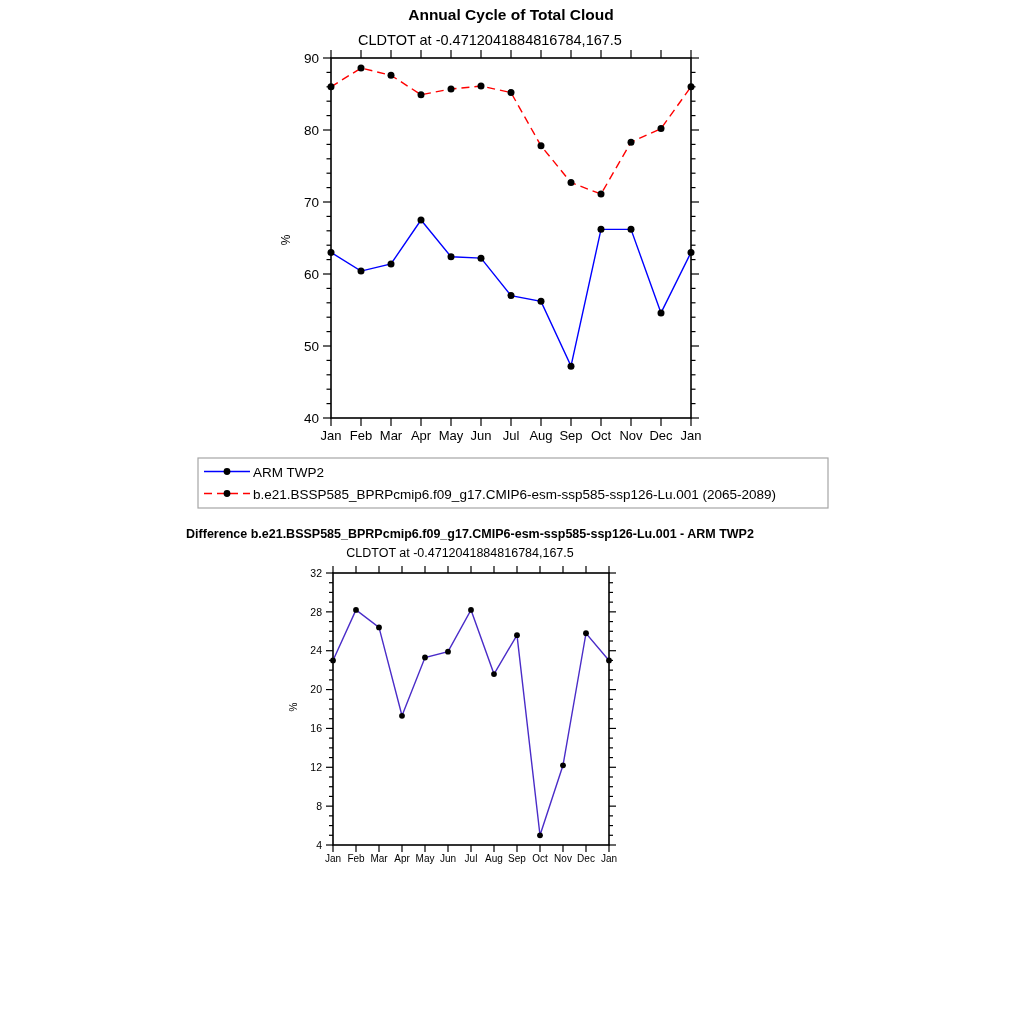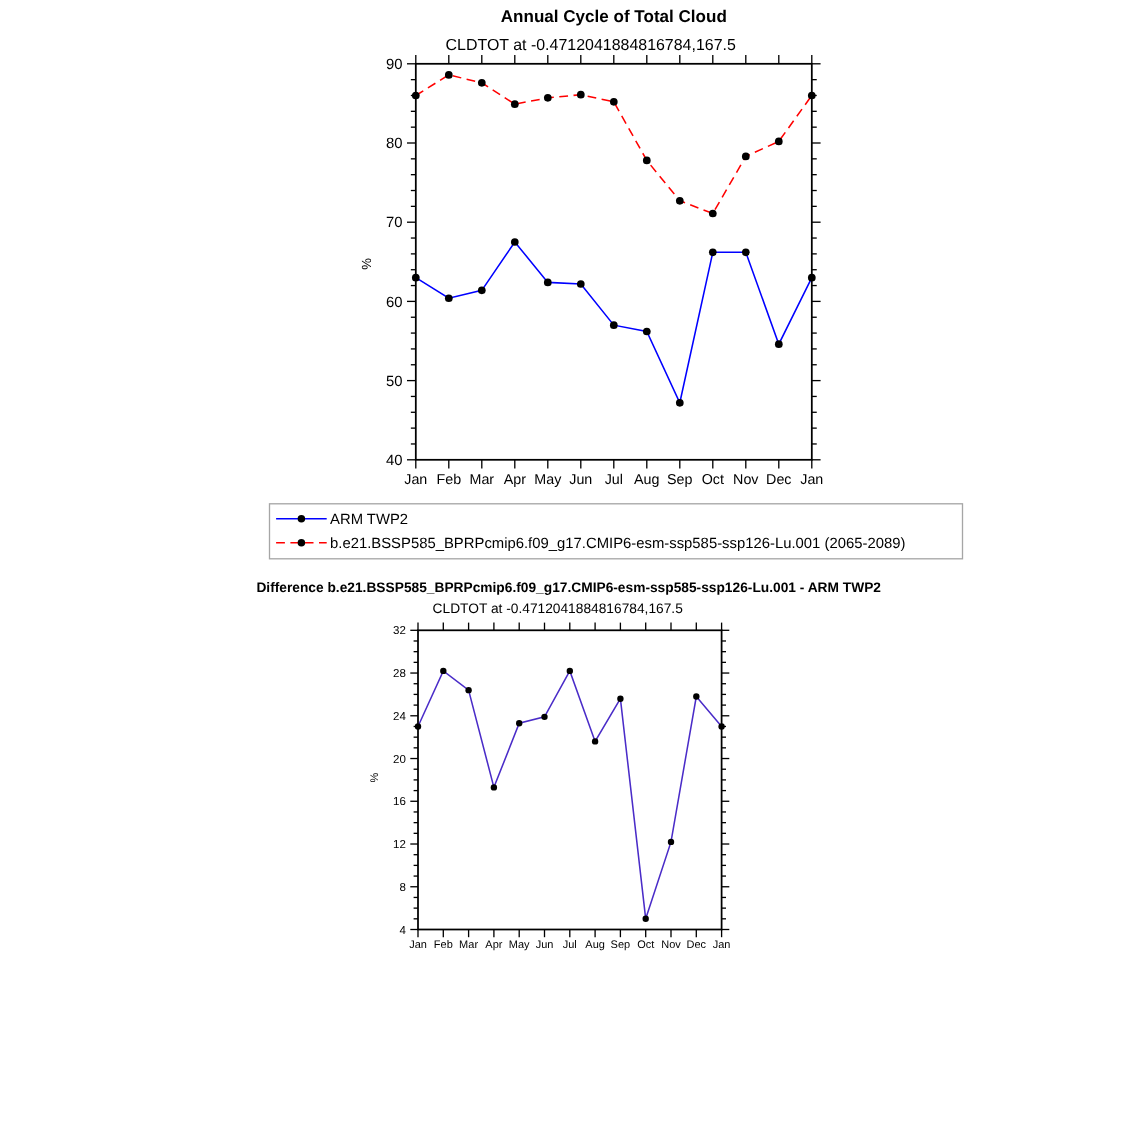--- a/index.html
+++ b/index.html
@@ -1,21 +1,21 @@
 <!DOCTYPE html>
 <html><head>
 <meta charset="utf-8">
 <style>
   html, body {
     margin: 0; padding: 0;
     width: 1024px; height: 1024px;
     background: #ffffff;
     font-family: "Liberation Sans", sans-serif;
   }
-  #canvas-wrap { position: relative; width: 834px; height: 1024px; margin-left: 47px; }
+  #canvas-wrap { position: relative; width: 834px; height: 1024px; }
   svg text { fill: #000000; }
   .t-main      { font: bold 15.5px "Liberation Sans", sans-serif; }
   .t-sub       { font: 14.5px "Liberation Sans", sans-serif; }
   .t-ylab-top  { font: 12px "Liberation Sans", sans-serif; }
   .t-ylab-bot  { font: 10px "Liberation Sans", sans-serif; }
   .t-leg       { font: 13.5px "Liberation Sans", sans-serif; }
   .t-difftitle { font: bold 12.5px "Liberation Sans", sans-serif; }
   .t-diffsub   { font: 12.5px "Liberation Sans", sans-serif; }
 </style>
 </head>

